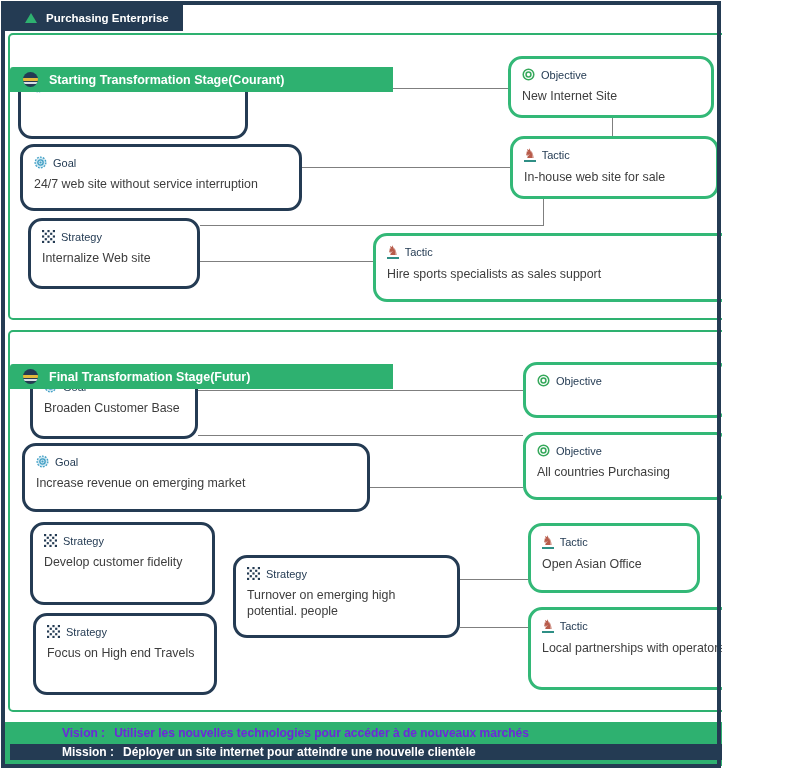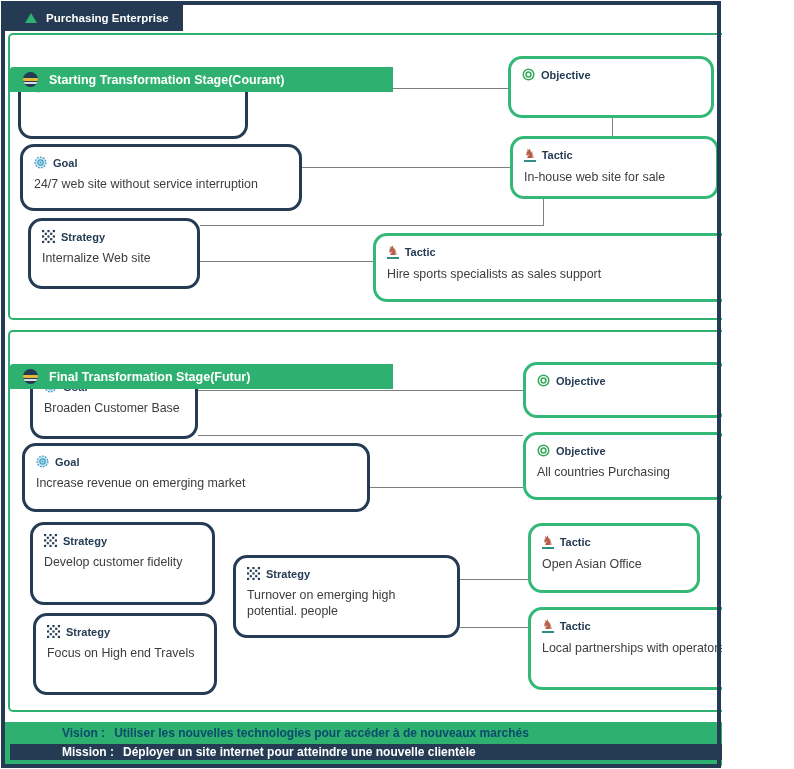--- a/index.html
+++ b/index.html
@@ -24,30 +24,30 @@
   .sphere::before{content:"";position:absolute;left:0;right:0;top:6px;height:3px;background:#e3b93c;}
   .sphere::after{content:"";position:absolute;left:0;right:0;top:10px;height:2px;background:#d9dee3;}
 
   
   .node{position:absolute;background:#fff;border-radius:14px;box-sizing:border-box;
     padding:9px 11px;overflow:hidden;z-index:3;}
   .node.navy{border:3px solid #243b53;}
   .node.green{border:3px solid #33b877;}
   .nh{display:flex;align-items:center;gap:6px;}
   .nh svg{flex:0 0 auto;display:block;}
-  .nt{font-weight:bold;font-size:11px;color:#243b53;}
+  .nt{font-weight:normal;font-size:11px;color:#243b53;}
   .nb{margin-top:8px;font-size:12.4px;color:#3d3d3d;line-height:1.25;}
   .knight{font-size:13px;line-height:12px;color:#b85c4b;border-bottom:2px solid #2f8f85;display:inline-block;}
 
   
   .conn{position:absolute;background:#7f7f7f;z-index:1;}
 
   
   .footer-green{position:absolute;left:4px;top:722px;width:786px;height:44px;background:#2eb170;z-index:2;}
-  .vision-row{position:absolute;left:4px;top:722px;width:786px;height:22px;color:#0c4a6e;font-weight:bold;
+  .vision-row{position:absolute;left:4px;top:722px;width:786px;height:22px;color:#6d28d9;font-weight:bold;
     font-size:12px;display:flex;align-items:center;gap:9px;padding-left:58px;box-sizing:border-box;z-index:3;}
   .mission-row{position:absolute;left:10px;top:744px;width:780px;height:16px;background:#243b53;color:#fff;
     font-weight:bold;font-size:12px;display:flex;align-items:center;gap:9px;padding-left:52px;
     box-sizing:border-box;z-index:3;}
 </style>
 </head>
 <body>
 
 <div class="canvas">
 
@@ -122,20 +122,21 @@
   </div>
 
   <div class="node green" style="left:508px;top:56px;width:206px;height:62px">
     <div class="nh">
       <svg width="13" height="13" viewBox="0 0 16 16">
           <circle cx="8" cy="8" r="6.5" fill="none" stroke="#37a95c" stroke-width="1.9"></circle>
           <circle cx="8" cy="8" r="3" fill="none" stroke="#37a95c" stroke-width="1.9"></circle>
         </svg>
       <span class="nt">Objective</span>
     </div>
+    <div class="nb">New Internet Site</div>
   </div>
 
   <div class="node green" style="left:510px;top:136px;width:209px;height:63px">
     <div class="nh">
       <span class="knight">♞</span>
       <span class="nt">Tactic</span>
     </div>
     <div class="nb">In-house web site for sale</div>
   </div>
 

